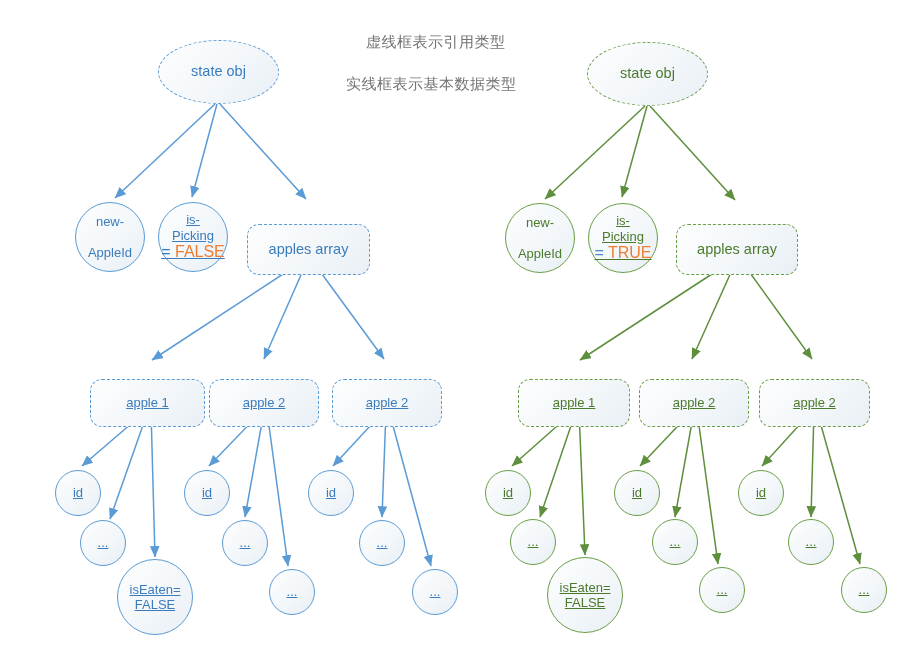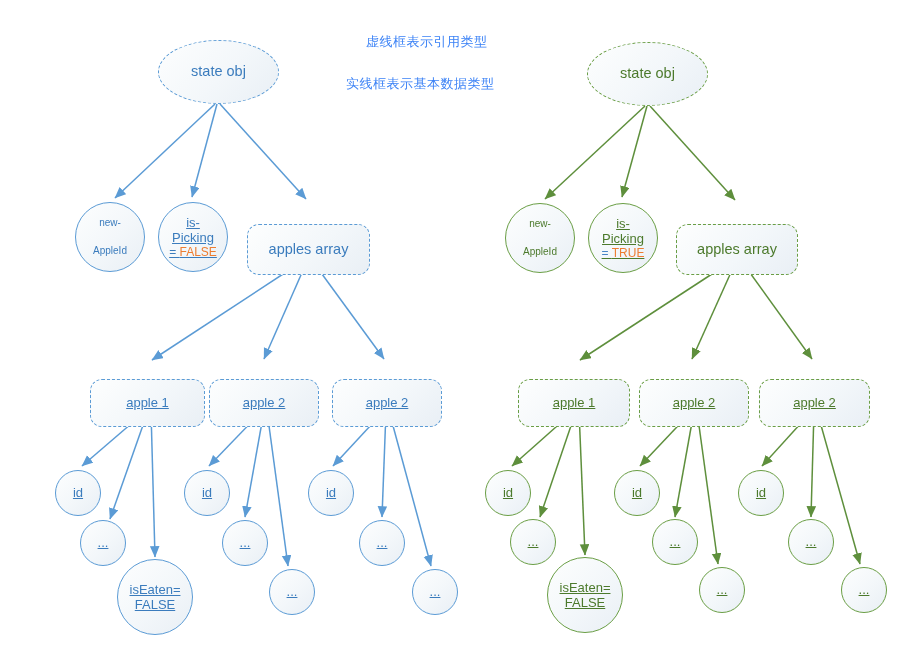--- a/index.html
+++ b/index.html
@@ -15,22 +15,22 @@
     font-family: "Liberation Sans", "DejaVu Sans", sans-serif;
   }
   #canvas {
     position: absolute;
     left: 0; top: 0;
     width: 914px;
     height: 661px;
   }
   .legend {
     position: absolute;
-    color: #3b82f6;
-    font-size: 13px;
+    color: #737373;
+    font-size: 15px;
     font-family: Liberation Mono, monospace;
     white-space: nowrap;
     letter-spacing: 0.5px;
   }
   #legend-ref  { left: 366px; top: 33px; }
   #legend-prim { left: 346px; top: 75px; }
 
   .node {
     position: absolute;
     box-sizing: border-box;
@@ -56,22 +56,22 @@
 
   .ellipse { border-radius: 50%; }
   .circle  { border-radius: 50%; }
   .rrect   { border-radius: 12px; margin-top: 16px; }
 
   .val-orange { color: #ed7d31; }
   .eq { }
 
   .t15 { font-size: 14.5px; }
   .t13 { font-size: 13px; text-decoration: underline; }
-  .t12 { font-size: 12px; }
-  .t11 { font-size: 10px; gap: 16px; }
+  .t12 { font-size: 16px; }
+  .t11 { font-size: 13px; gap: 16px; }
 </style>
 </head>
 <body>
 
 <svg id="canvas" viewBox="0 0 914 661" xmlns="http://www.w3.org/2000/svg">
   <defs>
     <marker id="arrB" markerWidth="9" markerHeight="9" refX="7.2" refY="3.2" orient="auto" markerUnits="strokeWidth">
       <path d="M0,0 L7.5,3.2 L0,6.4 z" fill="#5b9bd5"></path>
     </marker>
     <marker id="arrG" markerWidth="9" markerHeight="9" refX="7.2" refY="3.2" orient="auto" markerUnits="strokeWidth">

